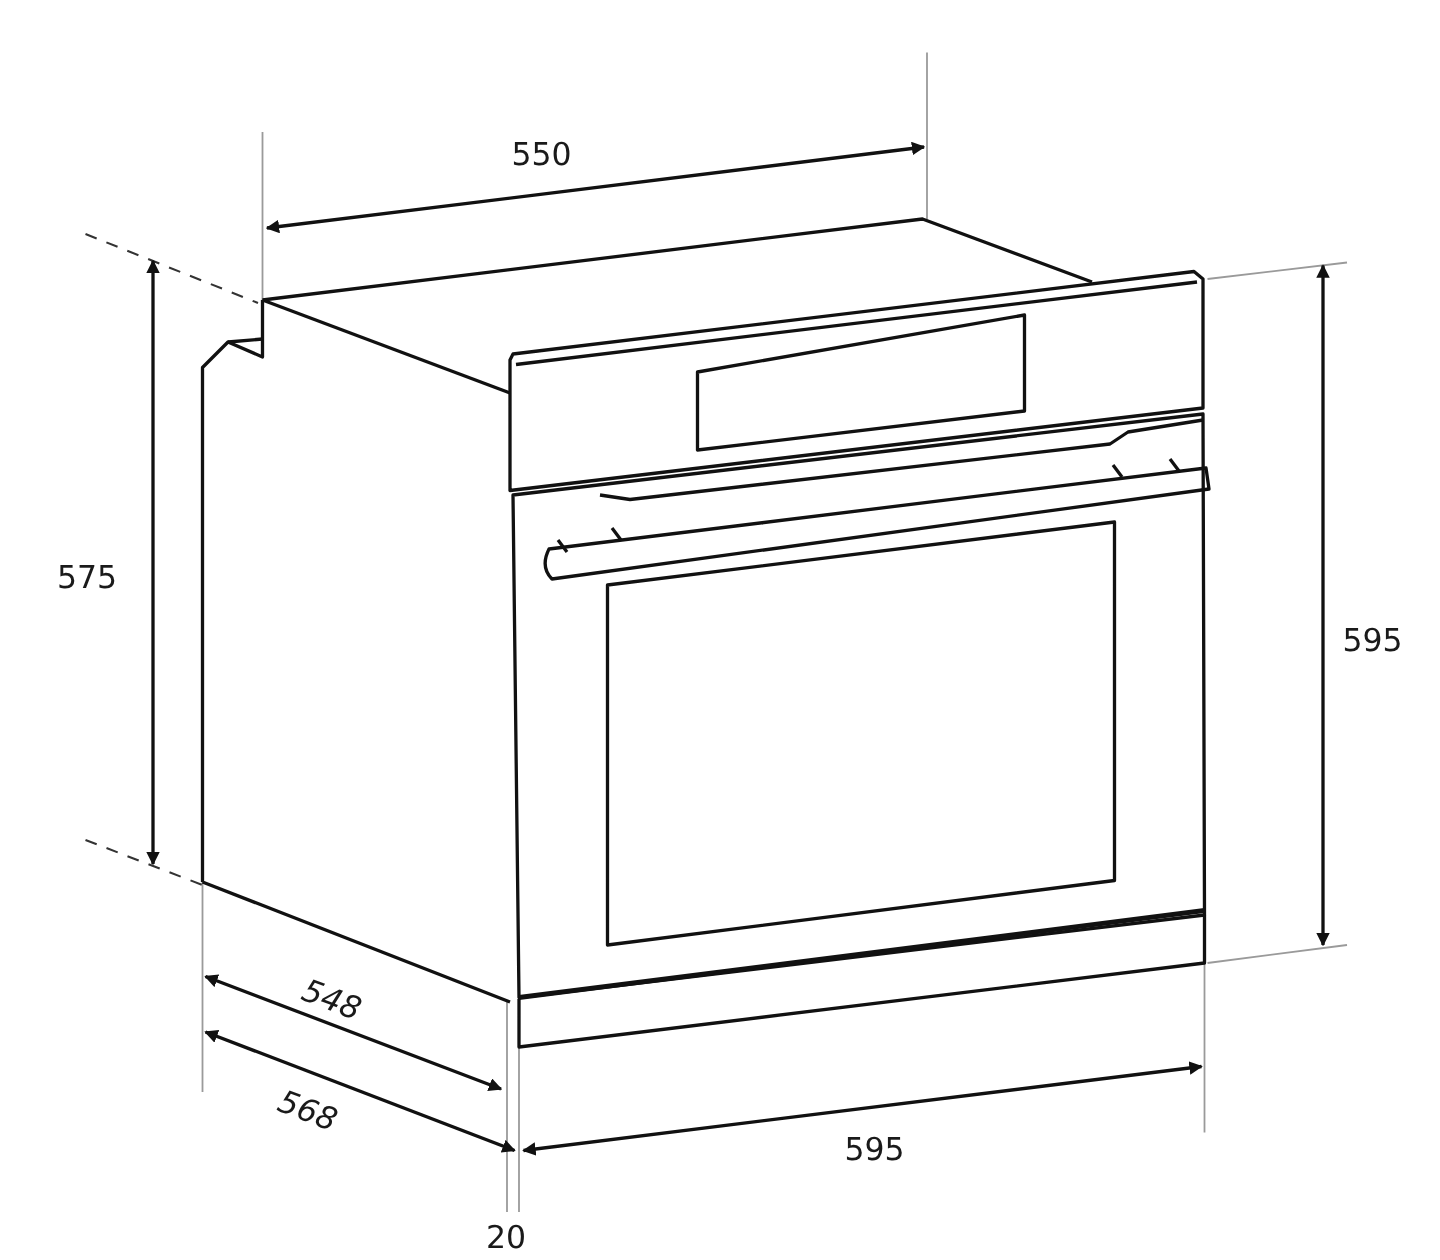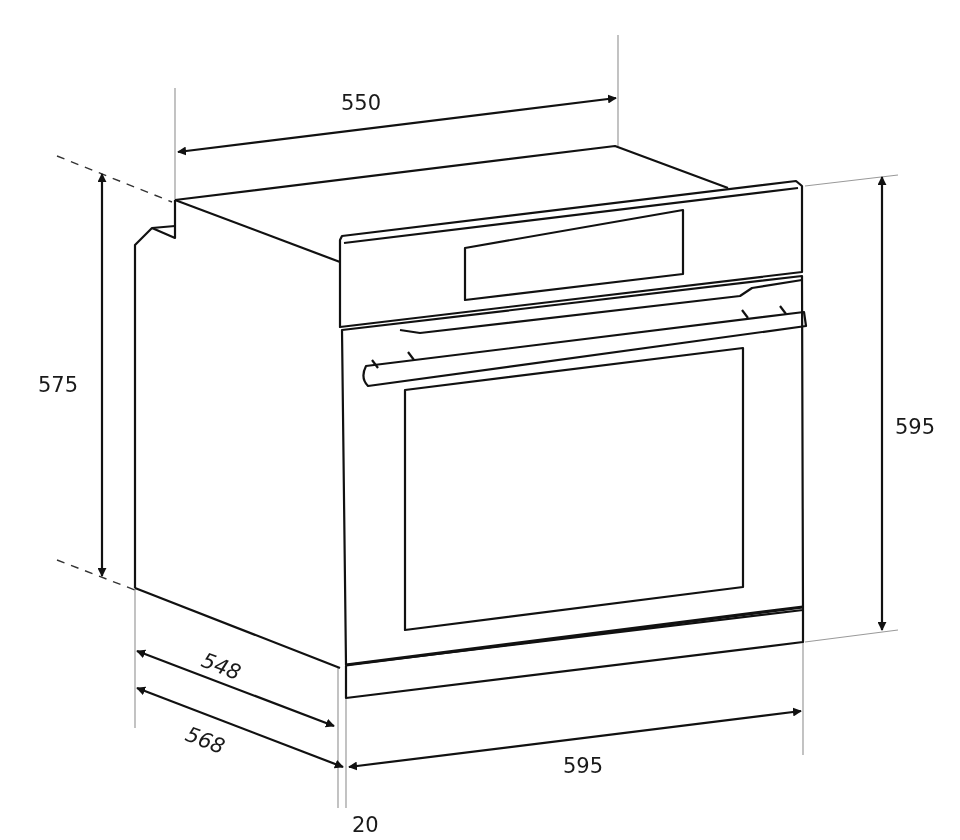--- a/index.html
+++ b/index.html
@@ -79,14 +79,14 @@
       <line x1="349" y1="767" x2="801" y2="711" marker-start="url(#ah)" marker-end="url(#ah)"></line>
     </g>
   </svg>
 
   <div class="lbl" style="left:341px; top:93px;">550</div>
   <div class="lbl" style="left:38px; top:375px;text-align:center;">575</div>
   <div class="lbl" style="left:895px; top:417px;">595</div>
   <div class="lbl ital" style="left:206px; top:650px; transform:rotate(21deg); transform-origin:left top;">548</div>
   <div class="lbl ital" style="left:190px; top:724px; transform:rotate(21deg); transform-origin:left top;">568</div>
   <div class="lbl" style="left:563px; top:756px;">595</div>
-  <div class="lbl" style="left:324px; top:815px;margin-left:28px;">20</div>
+  <div class="lbl" style="left:324px; top:815px;">20</div>
 </div>
 
 </body></html>

